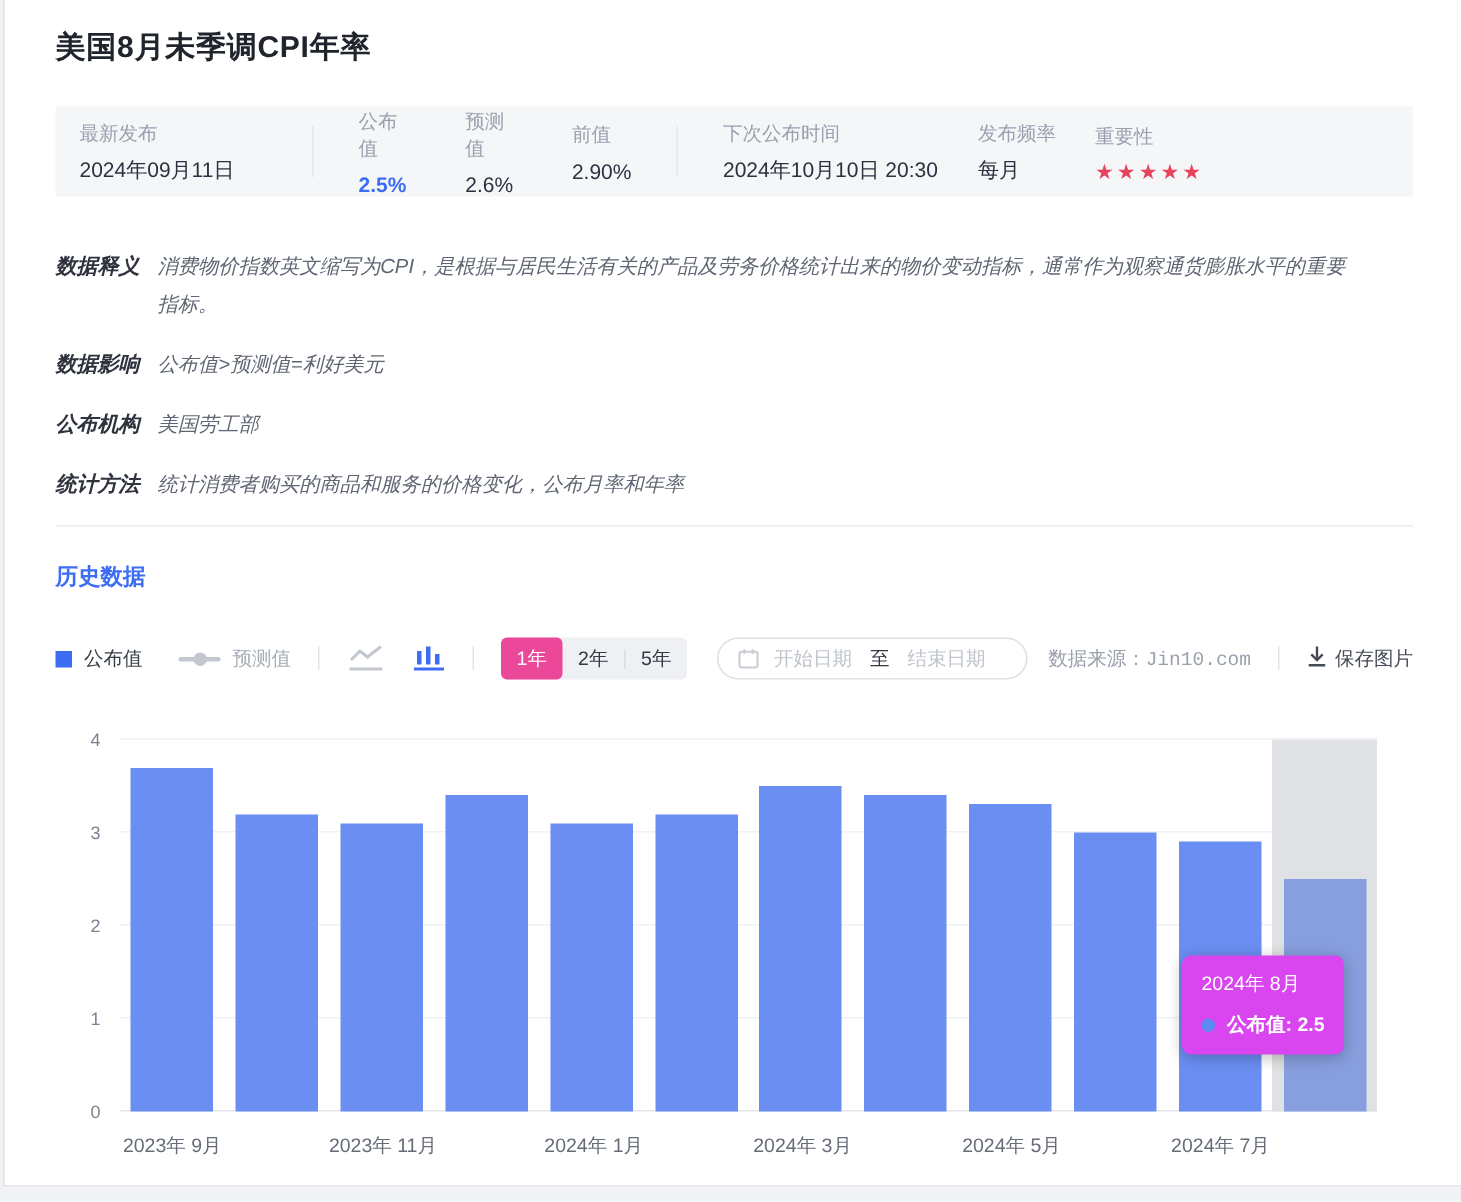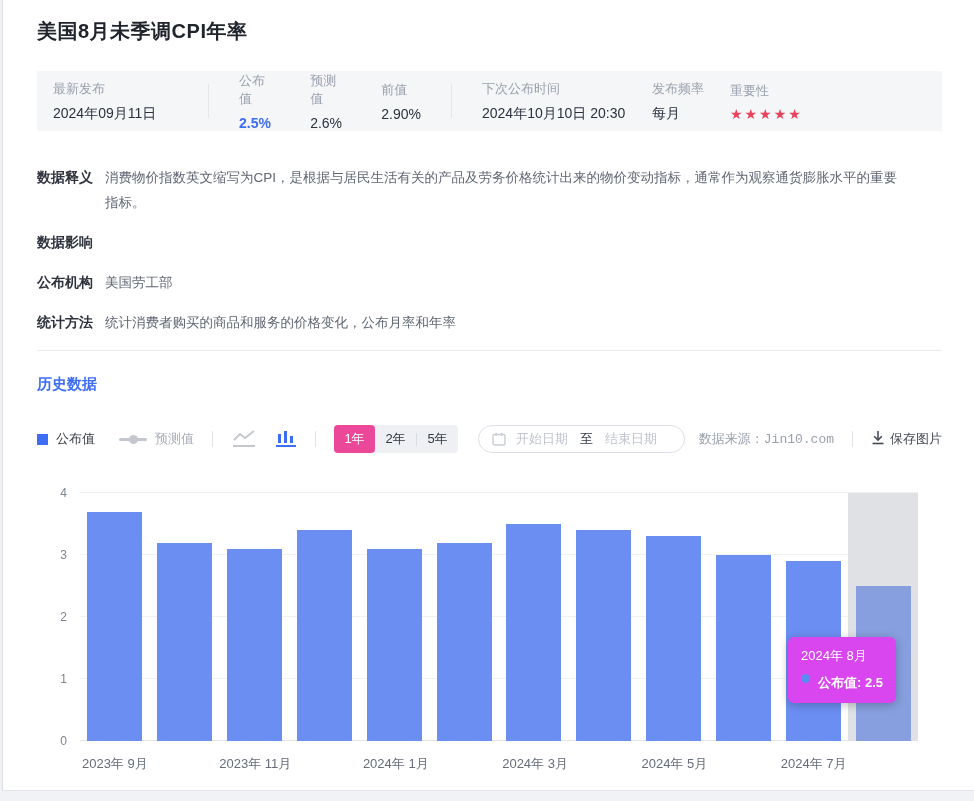--- a/index.html
+++ b/index.html
@@ -22,21 +22,21 @@
   .s-div { width:1px; height:34px; background:#e3e6ea; }
   .s-g1 { width:155px; }
   .s-g2 { display:flex; gap:34px; padding:0 30px; width:242px; }
   .s-g3 { width:200px; padding-left:30px; }
   .s-g4 { width:78px; }
   .s-g5 { padding-left:0; }
   .stars { font-size:14px; color:#e8435c; letter-spacing:2px; line-height:1; }
 
   
   .details { margin-top:34px; }
-  .detail-row { display:flex; margin-bottom:15px; }
+  .detail-row { display:flex; margin-bottom:15px;font-style:italic; }
   .detail-label { width:68px; min-width:68px; font-size:14px; font-weight:700; color:#2e333d; line-height:25px; }
   .detail-text { font-size:13.5px; color:#5f6673; line-height:25px; max-width:800px; }
 
   .hr { margin-top:10px; border-top:1px solid #e9ebef; }
   .history-link { display:inline-block; margin-top:24px; font-size:15px; font-weight:700; color:#3d6df5; cursor:pointer; }
 
   
   .toolbar { margin-top:31px; display:flex; align-items:center; height:28px; }
   .legend { display:flex; align-items:center; gap:8px; cursor:pointer; }
   .legend-sq { width:11px; height:11px; background:#3d6df5; }
@@ -74,21 +74,21 @@
   .bar-cell.highlight { background:#e0e1e4; }
   .bar { width:55px; background:#6b8ef2; cursor:pointer; }
   .bar-cell.highlight .bar { background:#879fdf; }
   .xaxis { position:absolute; left:43px; top:282px; width:838px; display:flex; }
   .xlabel { flex:1; text-align:center; font-size:13px; color:#666d79; white-space:nowrap; }
 
   
   .tooltip { position:absolute; left:751px; top:164px; min-width:97px; background:#d946ef; border-radius:6px;
     padding:10px 13px 11px; box-shadow:0 2px 10px rgba(0,0,0,.25); z-index:5; }
   .tt-title { font-size:13px; color:#fff; margin-bottom:9px; white-space:nowrap; }
-  .tt-row { display:flex; gap:8px; white-space:nowrap; }
+  .tt-row { display:flex; align-items:center; gap:8px; white-space:nowrap; }
   .tt-dot { width:9px; height:9px; border-radius:50%; background:#5b8af5; }
   .tt-val { font-size:13px; font-weight:700; color:#fff; }
 
   svg { display:block; }
 </style>
 </head>
 <body>
 
 <div class="card">
 
@@ -129,20 +129,21 @@
     </div>
   </div>
 
   <div class="details">
     <div class="detail-row">
       <div class="detail-label">数据释义</div>
       <div class="detail-text">消费物价指数英文缩写为CPI，是根据与居民生活有关的产品及劳务价格统计出来的物价变动指标，通常作为观察通货膨胀水平的重要指标。</div>
     </div>
     <div class="detail-row">
       <div class="detail-label">数据影响</div>
+      <div class="detail-text">公布值&gt;预测值=利好美元</div>
     </div>
     <div class="detail-row">
       <div class="detail-label">公布机构</div>
       <div class="detail-text">美国劳工部</div>
     </div>
     <div class="detail-row">
       <div class="detail-label">统计方法</div>
       <div class="detail-text">统计消费者购买的商品和服务的价格变化，公布月率和年率</div>
     </div>
   </div>

